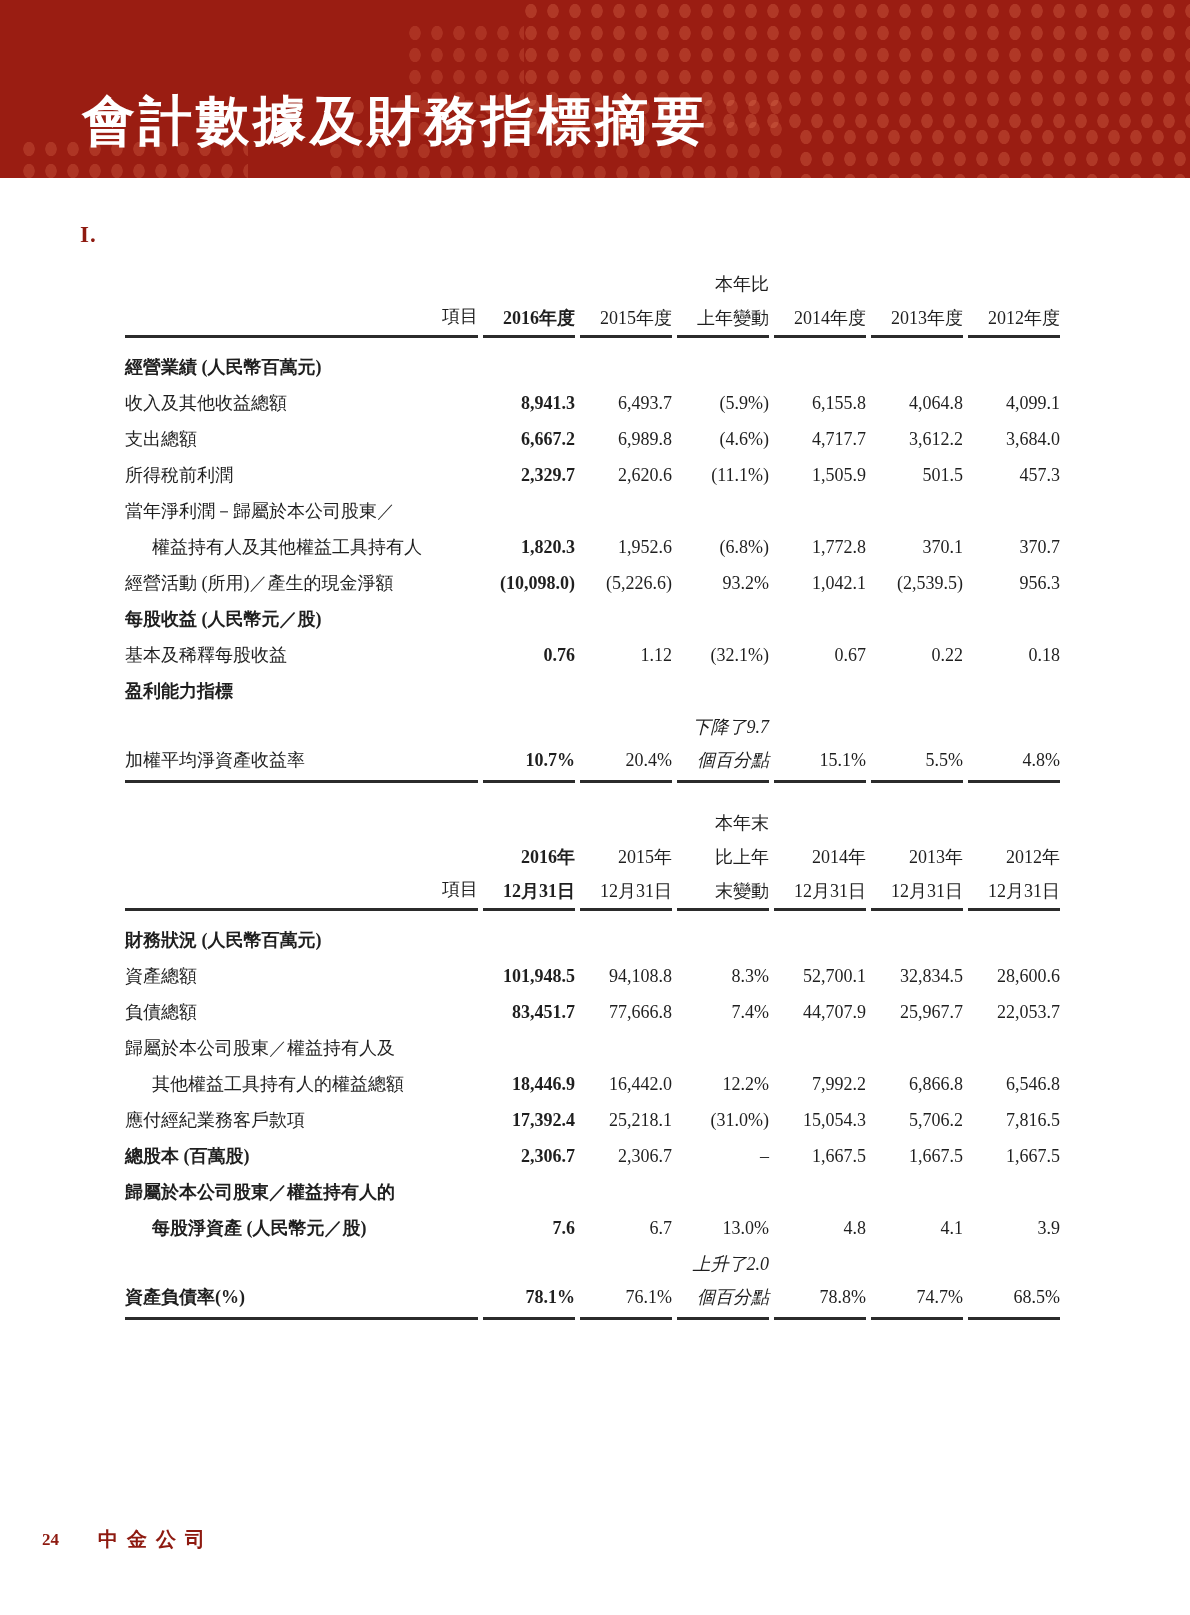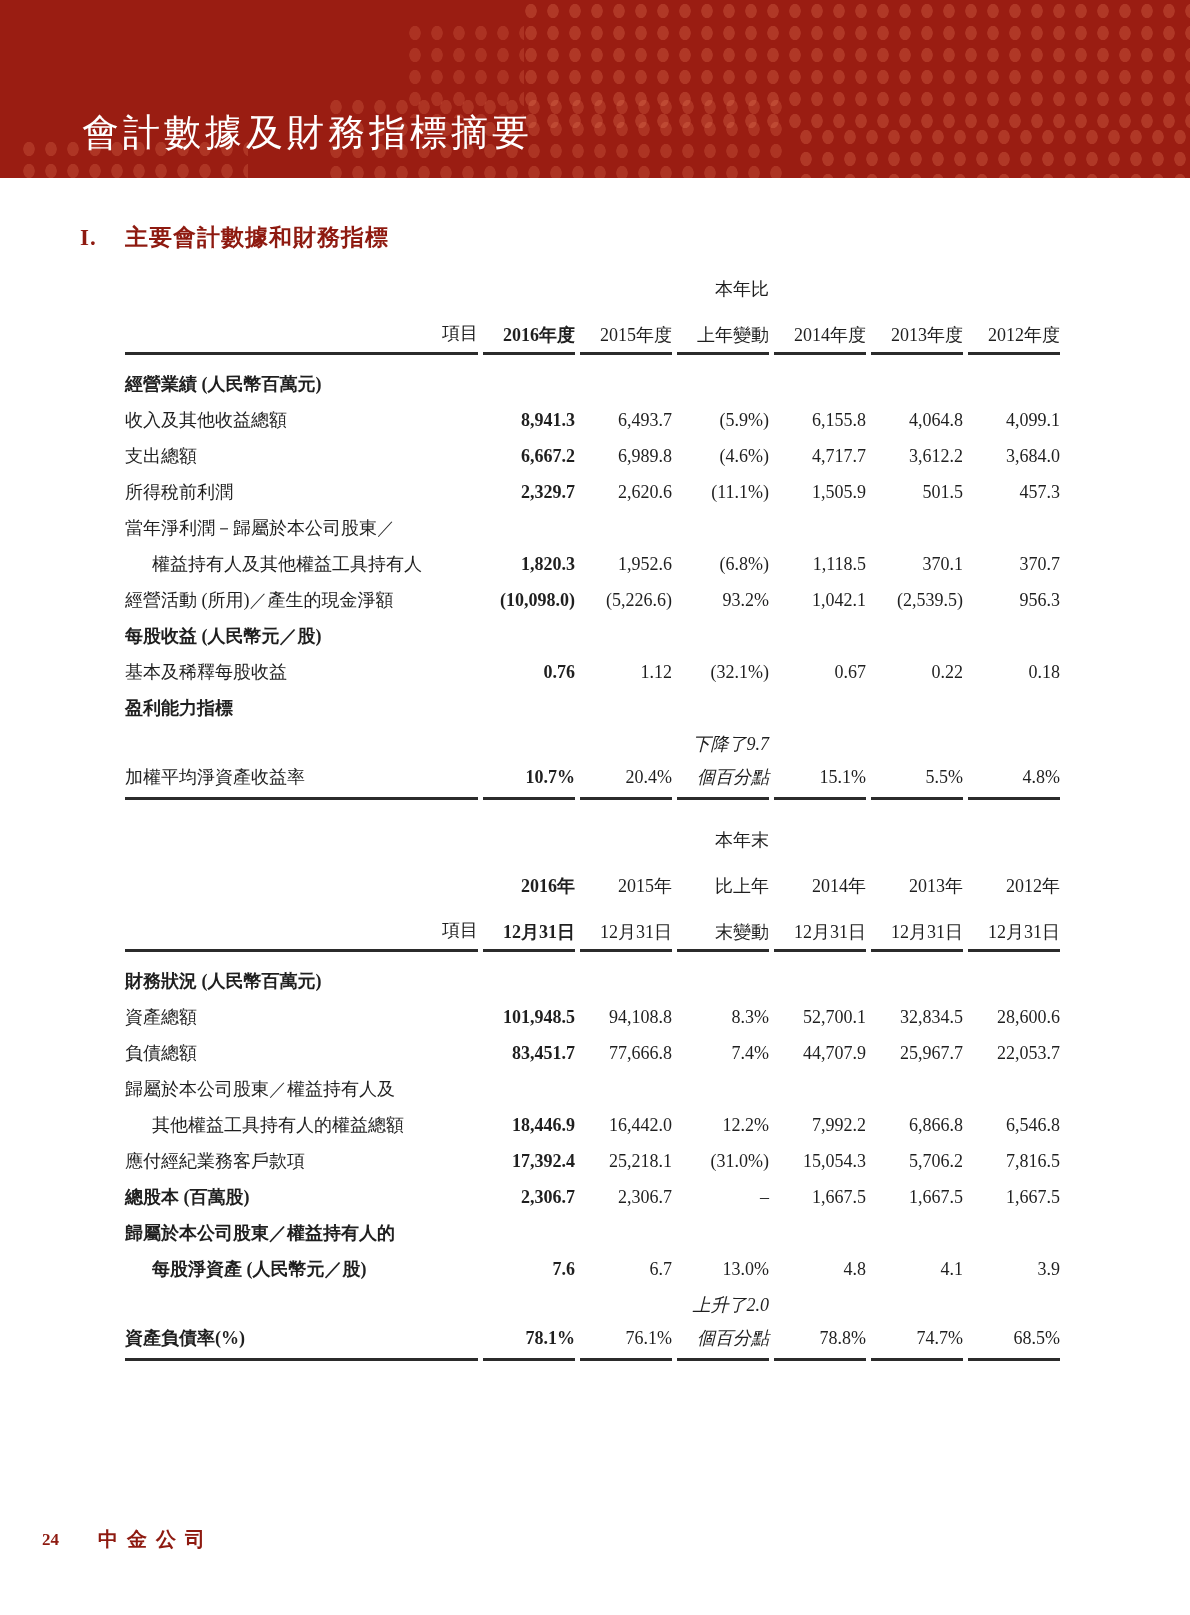--- a/index.html
+++ b/index.html
@@ -29,21 +29,21 @@
     background-image:radial-gradient(ellipse 6px 7.5px at 11px 11px, rgba(255,150,110,0.22) 0 90%, transparent 100%);
     background-size:22px 22px;
   }
   .d1{left:520px;top:0;width:670px;height:128px;}
   .d2{left:795px;top:126px;width:395px;height:52px;}
   .d3{left:325px;top:96px;width:460px;height:82px;opacity:.85;}
   .d4{left:18px;top:138px;width:230px;height:40px;opacity:.9;}
   .d5{left:404px;top:22px;width:120px;height:96px;opacity:.8;}
   .banner-title{
     position:absolute;left:82px;bottom:20px;
-    font-size:37px;font-weight:400;letter-spacing:4px;
+    font-size:53px;font-weight:700;letter-spacing:4px;
     color:#ffffff;white-space:nowrap;
   }
   
   .section-heading{
     margin:44px 0 0 80px;
     display:flex;align-items:baseline;
     color:var(--accent);
     font-weight:700;font-size:23px;
     letter-spacing:1px;
   }
@@ -60,21 +60,21 @@
   col.lblcol{width:353px;}
   col.numcol{width:92px;}
   th{
     font-weight:400;vertical-align:bottom;
     padding:0 0 7px 0;
     border-bottom:3px solid var(--rule);
   }
   th.lblh{text-align:right;}
   th.num,td.num{text-align:right;}
   .hline{line-height:20px;white-space:nowrap;}
-  .hline + .hline{margin-top:26px;}
+  .hline + .hline{margin-top:14px;}
   th.c0{font-weight:700;}
   td{vertical-align:bottom;padding:11px 0 6px;line-height:19px;}
   td.v0{font-weight:700;}
   tr.section td, td.lbl.bold{font-weight:700;}
   td.lbl{white-space:nowrap;}
   td.lbl.indent{padding-left:27px;}
   tbody tr:first-child td{padding-top:20px;margin-left:40px;}
   tbody tr:last-child td{border-bottom:3px solid var(--rule);padding-bottom:10px;}
   .vline{line-height:19px;white-space:nowrap;font-style:italic;}
   .vline + .vline{margin-top:14px;}
@@ -94,21 +94,20 @@
   <div class="dots d1"></div>
   <div class="dots d2"></div>
   <div class="dots d3"></div>
   <div class="dots d4"></div>
   <div class="dots d5"></div>
   <h1 class="banner-title">會計數據及財務指標摘要</h1>
 </div>
 
 <div class="section-heading">
   <span class="sec-num">I.</span>
-  <span class="sec-title">主要會計數據和財務指標</span>
 </div>
 
 <div class="content">
   <table class="fin-table" id="table-0">
       <colgroup>
         <col class="lblcol">
         <col class="numcol">
         <col class="numcol">
         <col class="numcol">
         <col class="numcol">
@@ -183,21 +182,21 @@
           <td class="num v2"></td>
           <td class="num v3"></td>
           <td class="num v4"></td>
           <td class="num v5"></td>
         </tr>
         <tr>
           <td class="lbl indent">權益持有人及其他權益工具持有人</td>
           <td class="num v0">1,820.3</td>
           <td class="num v1">1,952.6</td>
           <td class="num v2">(6.8%)</td>
-          <td class="num v3">1,118.5</td>
+          <td class="num v3">1,772.8</td>
           <td class="num v4">370.1</td>
           <td class="num v5">370.7</td>
         </tr>
         <tr>
           <td class="lbl">經營活動 (所用)／產生的現金淨額</td>
           <td class="num v0">(10,098.0)</td>
           <td class="num v1">(5,226.6)</td>
           <td class="num v2">93.2%</td>
           <td class="num v3">1,042.1</td>
           <td class="num v4">(2,539.5)</td>

